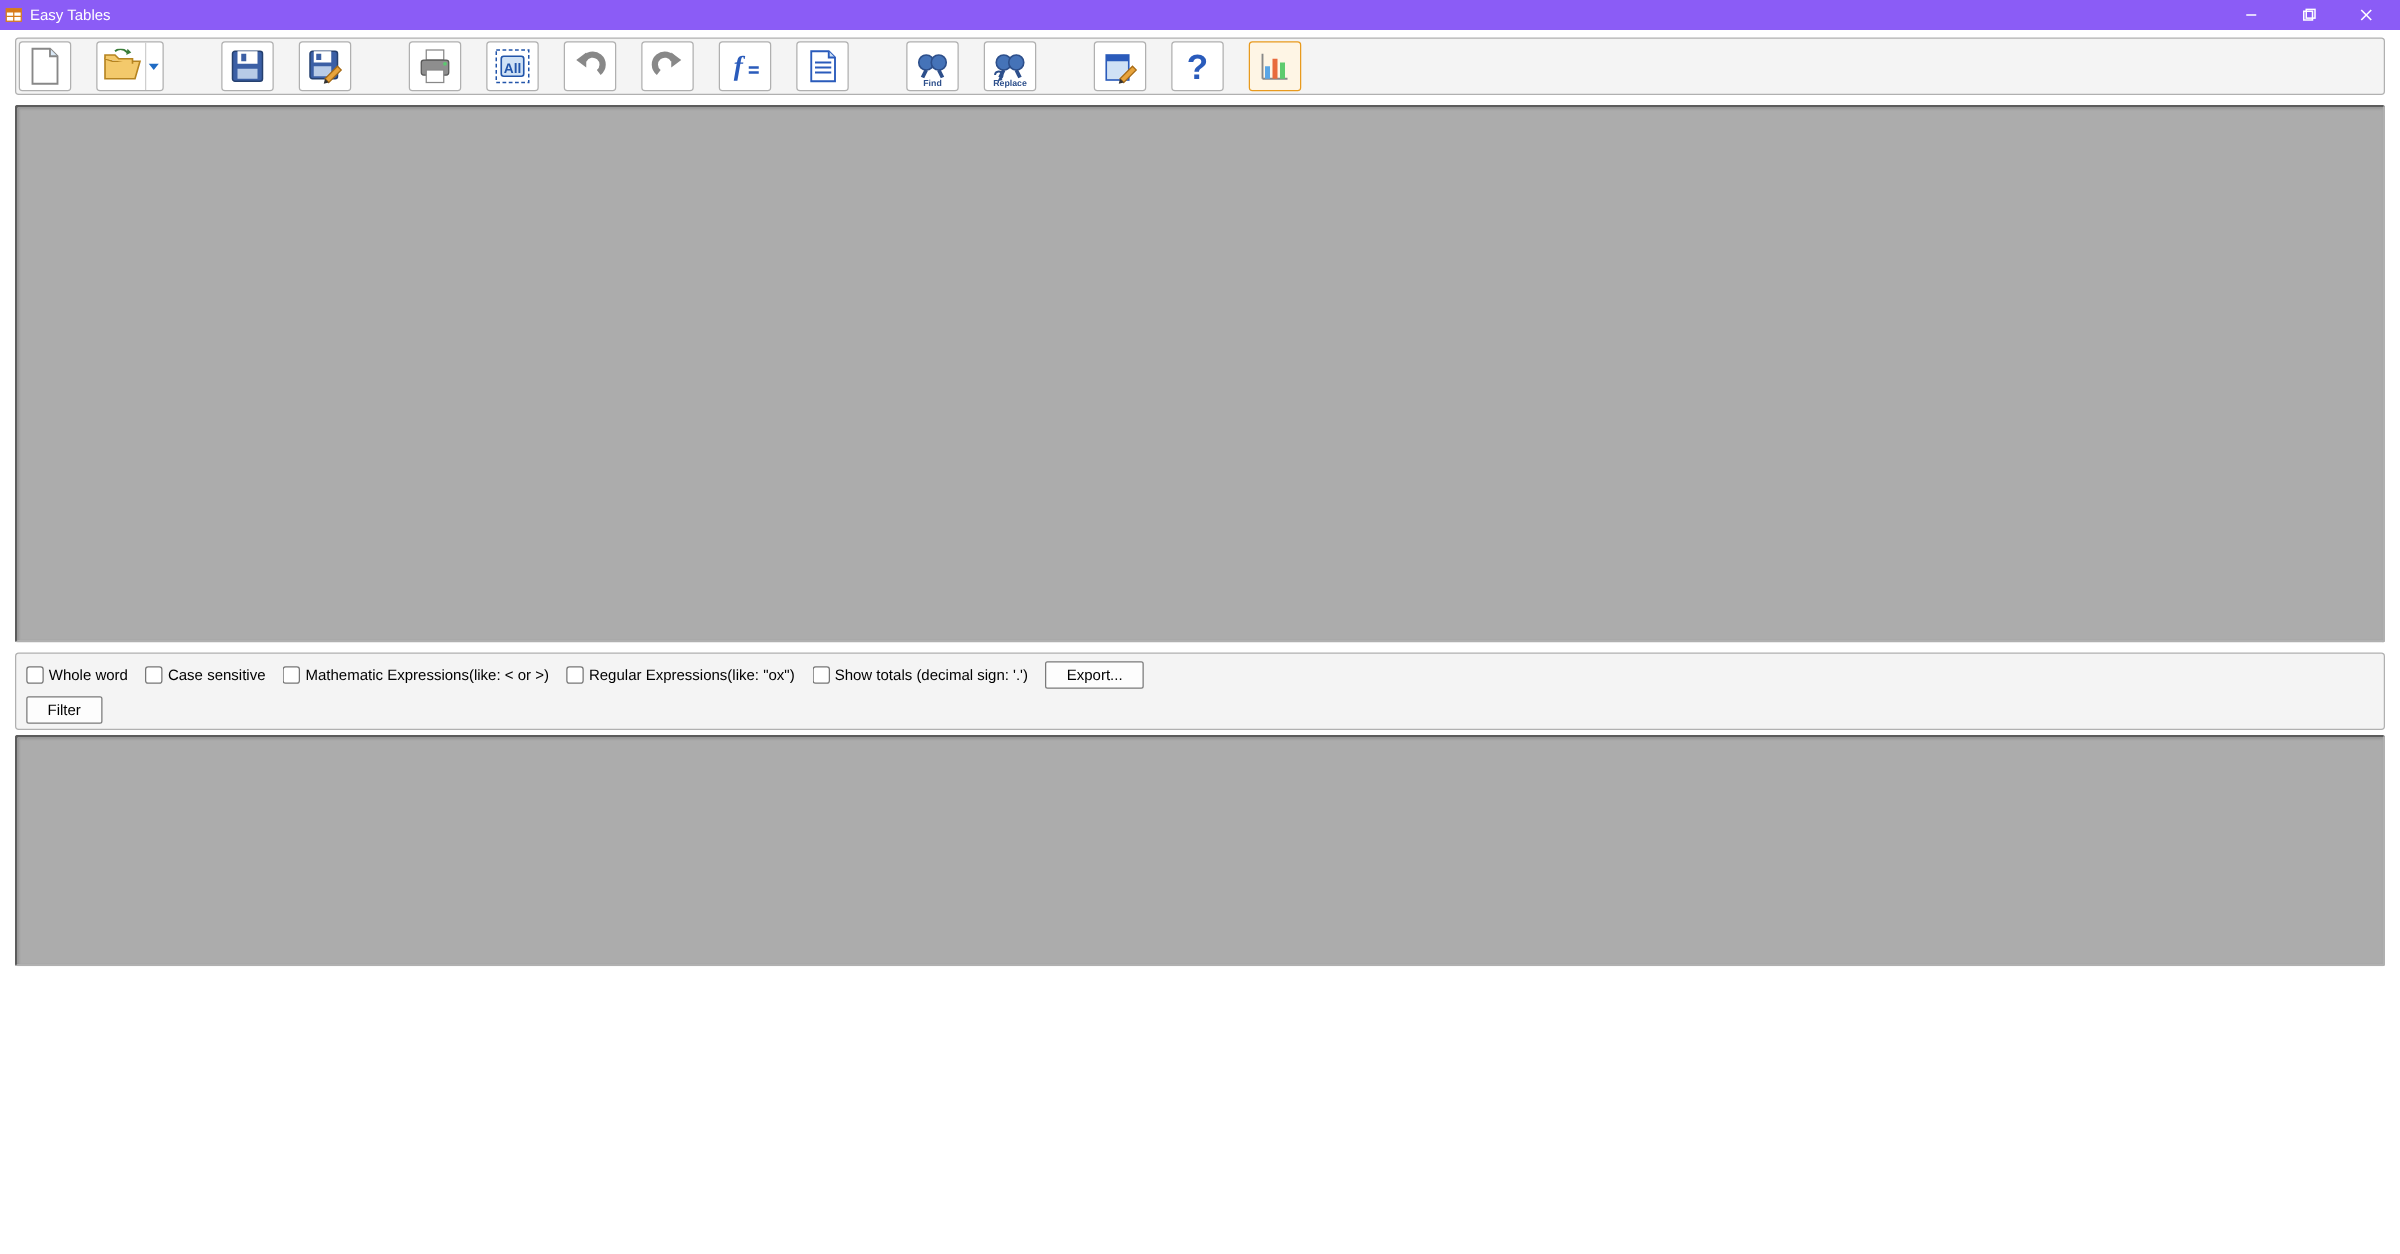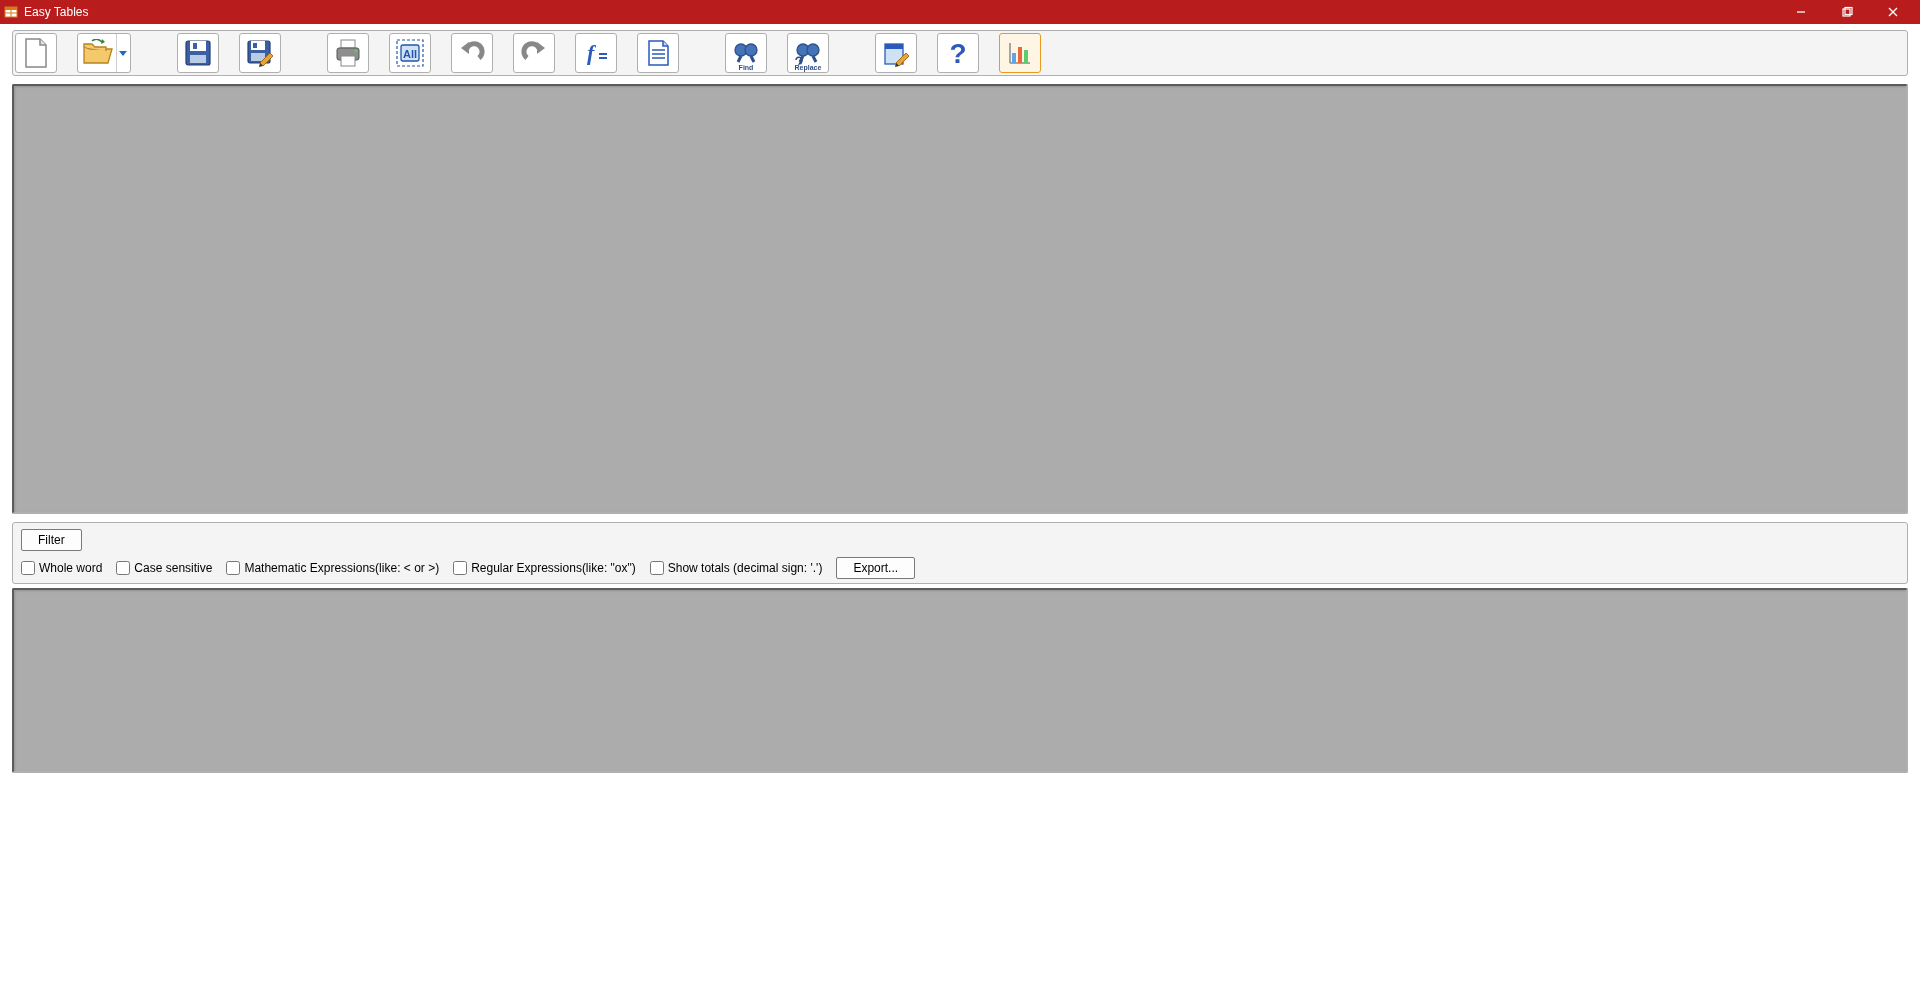--- a/index.html
+++ b/index.html
@@ -8,21 +8,21 @@
     padding: 0;
     font-family: "Segoe UI", Tahoma, sans-serif;
     font-size: 12px;
     background: #fff;
     overflow: hidden;
     width: 1920px;
     height: 1003px;
   }
   
   .titlebar {
-    background: #b91c1c;
+    background: #8b5cf6;
     color: #fff;
     height: 24px;
     display: flex;
     align-items: center;
     padding: 0 4px 0 4px;
   }
   .titlebar .app-icon {
     width: 14px; height: 14px;
     margin-right: 6px;
     display: inline-flex;
@@ -357,23 +357,20 @@
 
   </div>
 </div>
 
 <div class="main-wrap">
   <div class="canvas-box"></div>
 </div>
 
 <div class="filter-wrap">
   <div class="filter-bar">
-    <div class="filter-row">
-      <button class="btn" style="min-width:52px">Filter</button>
-    </div>
     <div class="filter-row">
       <label class="chk">
         <input type="checkbox" style="">
         <span>Whole word</span>
       </label>
       <label class="chk">
         <input type="checkbox" style="">
         <span>Case sensitive</span>
       </label>
       <label class="chk">
@@ -383,18 +380,21 @@
       <label class="chk">
         <input type="checkbox" style="">
         <span>Regular Expressions(like: "ox")</span>
       </label>
       <label class="chk">
         <input type="checkbox" style="">
         <span>Show totals (decimal sign: '.')</span>
       </label>
       <button class="btn">Export...</button>
     </div>
+    <div class="filter-row">
+      <button class="btn" style="min-width:52px">Filter</button>
+    </div>
   </div>
 </div>
 
 <div class="lower-wrap">
   <div class="lower-box"></div>
 </div>
 
 </body></html>

